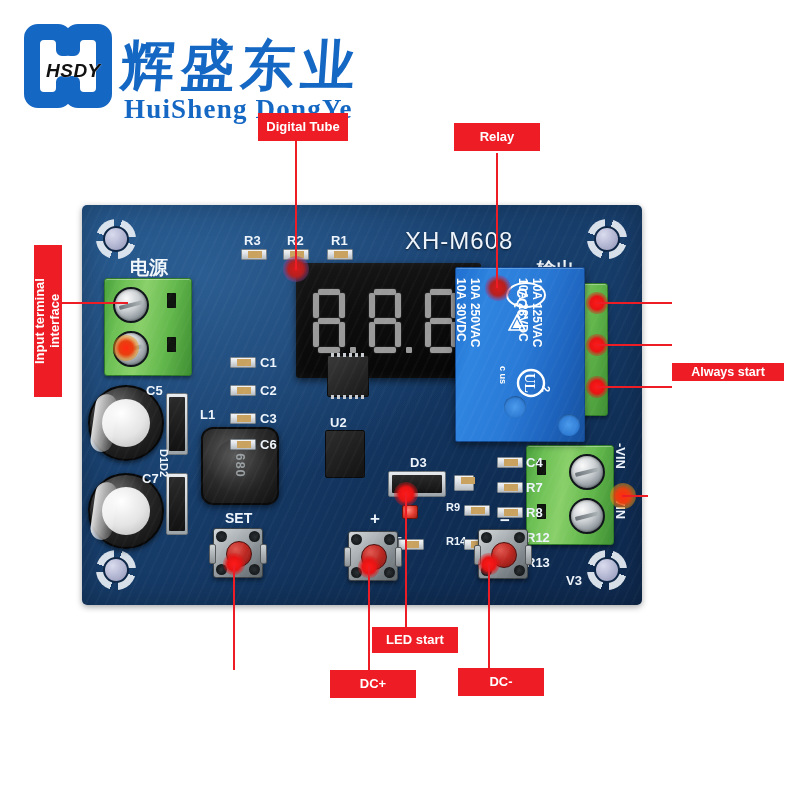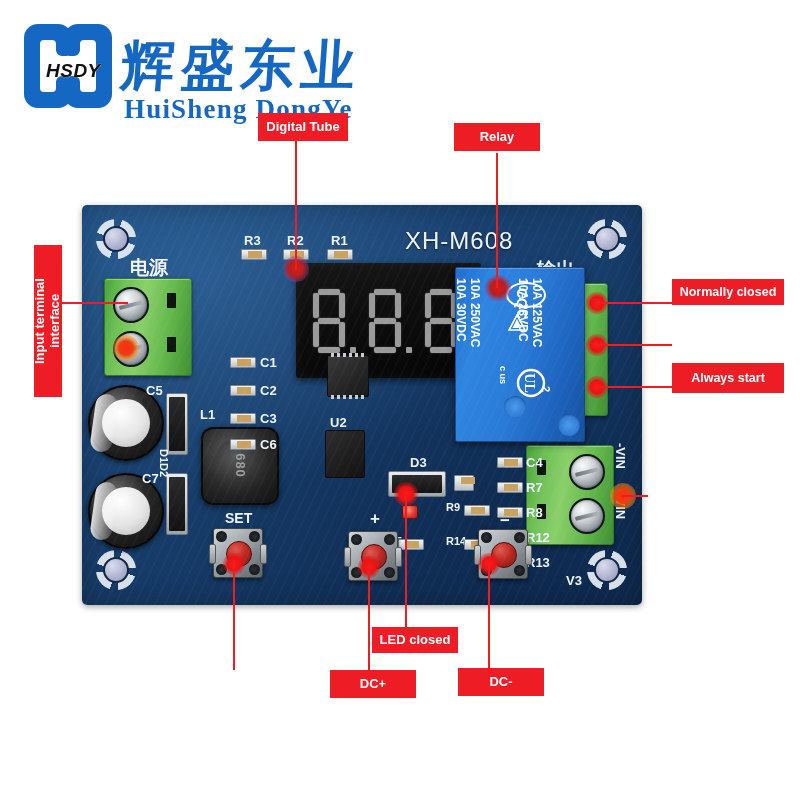--- a/index.html
+++ b/index.html
@@ -521,28 +521,27 @@
   <div class="lead lead-h" style="left:622px; top:495px;  width:26px;"></div>
   <div class="lead lead-v" style="left:233px; top:565px;  height:105px;"></div>
   <div class="lead lead-v" style="left:368px; top:566px;  height:105px;"></div>
   <div class="lead lead-v" style="left:405px; top:493px;  height:135px;"></div>
   <div class="lead lead-v" style="left:488px; top:564px;  height:107px;"></div>
 
   <div class="cal" style="left:258px; top:113px; width:90px; height:28px; font-size:13px;">Digital Tube</div>
 
   <div class="cal" style="left:454px; top:123px; width:86px; height:28px; font-size:13px;">Relay</div>
 
-  <div class="cal" style="left:672px; top:279px; width:112px; height:26px; font-size:12.5px;">Normally closed</div>
-
-
-  <div class="cal" style="left:672px; top:363px; width:112px; height:30px; font-size:12.5px;">Always start</div>
+
+
+  <div class="cal" style="left:672px; top:363px; width:112px; height:18px; font-size:12.5px;">Always start</div>
 
 
   <div class="cal vert" style="left:34px; top:245px; width:28px; height:152px; font-size:13px;">Input terminal interface</div>
 
 
   <div class="cal" style="left:330px; top:670px; width:86px; height:28px; font-size:13px;">DC+</div>
 
-  <div class="cal" style="left:372px; top:627px; width:86px; height:26px; font-size:13px;">LED closed</div>
+  <div class="cal" style="left:372px; top:627px; width:86px; height:26px; font-size:13px;">LED start</div>
 
   <div class="cal" style="left:458px; top:668px; width:86px; height:28px; font-size:13px;">DC-</div>
 
 </div>
 
 </body></html>

